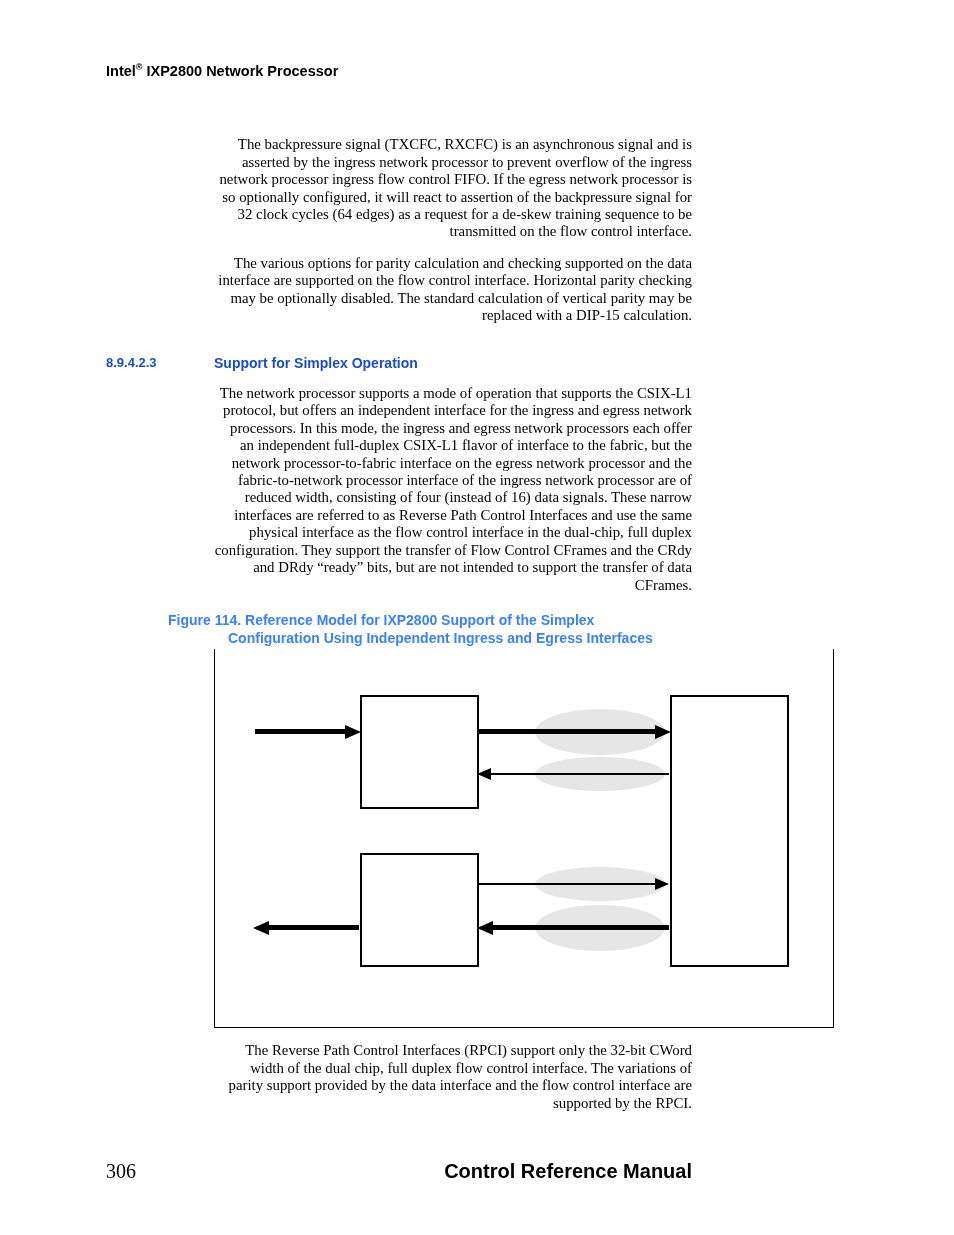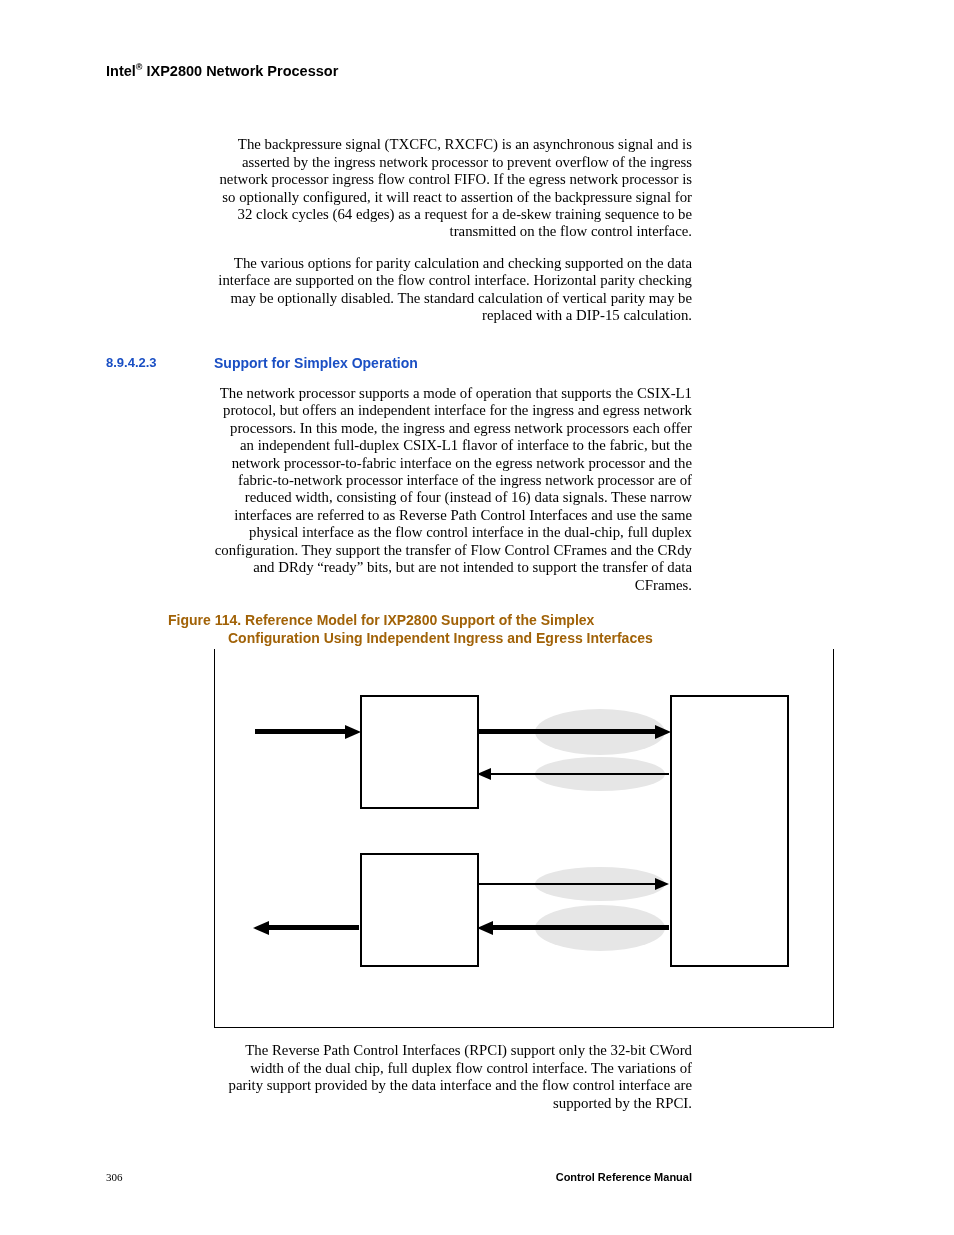--- a/index.html
+++ b/index.html
@@ -79,21 +79,21 @@
   }
   .section-title {
     font-family: Arial, Helvetica, sans-serif;
     font-weight: bold;
     color: #1a4fc4;
     font-size: 14px;
   }
   .figure-caption {
     font-family: Arial, Helvetica, sans-serif;
     font-weight: bold;
-    color: #a16207;
+    color: #3b82f6;
     font-size: 14px;
     line-height: 1.25;
     margin-left: 62px;
     margin-right: 10px;
     text-align: left;
     margin-top: 18px;
     text-indent: -60px;
     padding-left: 60px;
   }
   .figure-box {
@@ -136,21 +136,21 @@
     border-bottom: 6px solid transparent;
     border-right: 14px solid #000;
   }
   .footer {
     position: absolute;
     bottom: 52px;
     left: 106px;
     right: 106px;
     display: flex;
     justify-content: space-between;
-    font-size: 11px;
+    font-size: 20px;
   }
   .footer-right {
     font-family: Arial, Helvetica, sans-serif;
     font-weight: bold;
   }
 </style>
 </head>
 <body>
 
 <div class="page">

